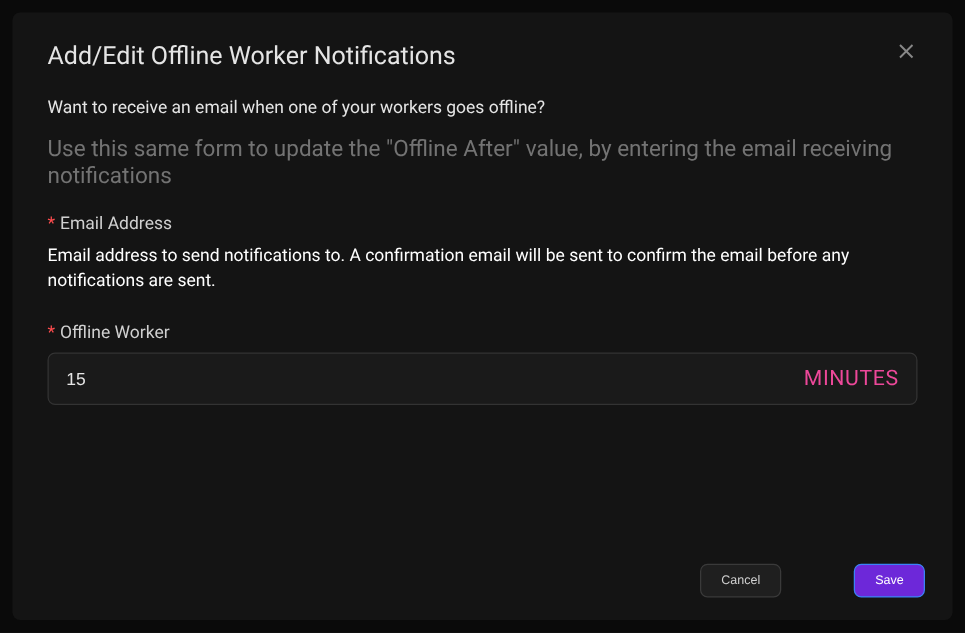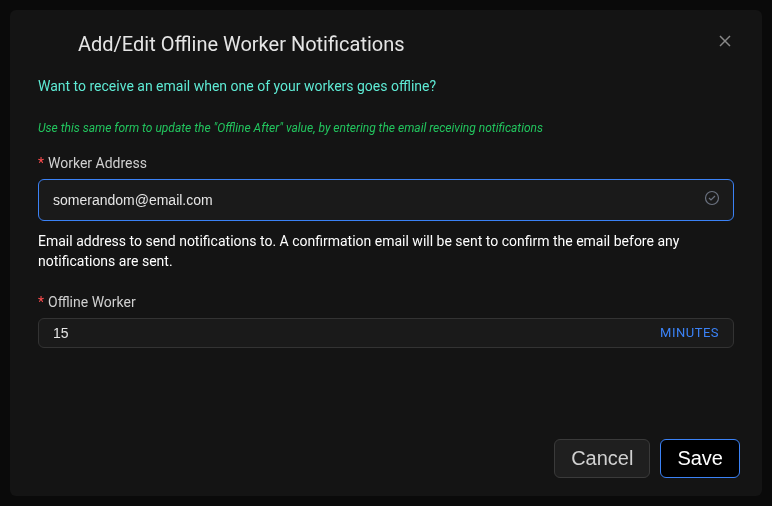--- a/index.html
+++ b/index.html
@@ -24,44 +24,42 @@
       position: relative;
       padding: 22px 28px;
       display: flex;
       flex-direction: column;
     }
     .modal-header {
       display: flex;
       justify-content: space-between;
       align-items: flex-start;
       margin-bottom: 20px;
-      margin-left: 40px;
     }
     .modal-title {
       font-size: 20px;
       font-weight: 400;
       color: #e5e5e5;
     }
     .close-icon {
       color: #888;
       cursor: pointer;
       font-size: 16px;
       line-height: 1;
       padding: 2px;
     }
     .intro-text {
       font-size: 14px;
-      color: #5eead4;
+      color: #e5e5e5;
       line-height: 1.5;
-      margin-bottom: 24px;
+      margin-bottom: 12px;
     }
     .italic-text {
-      font-style: italic;
-      font-size: 12px;
-      color: #22c55e;
+      font-size: 18px;
+      color: #737373;
       margin-bottom: 20px;
     }
     .field-label {
       font-size: 14px;
       color: #d0d0d0;
       margin-bottom: 8px;
     }
     .required-star {
       color: #ff4d4f;
       margin-right: 4px;
@@ -83,36 +81,36 @@
     }
     .text-input-plain {
       width: 100%;
       background: #1a1a1a;
       border: 1px solid #333;
       border-radius: 6px;
       padding: 10px 14px;
       font-size: 14px;
       color: #e5e5e5;
       outline: none;
-      height: 30px;
+      height: 42px;
       display: flex;
       align-items: center;
       justify-content: space-between;
     }
     .text-input-plain input {
       background: transparent;
       border: none;
       outline: none;
       color: #e5e5e5;
       font-size: 14px;
       flex: 1;
     }
     .unit-label {
-      color: #3b82f6;
-      font-size: 13px;
+      color: #ec4899;
+      font-size: 17px;
       letter-spacing: 0.5px;
     }
     .valid-icon {
       position: absolute;
       right: 14px;
       top: 50%;
       transform: translateY(-50%);
       color: #6b7280;
     }
     .helper-text {
@@ -132,33 +130,34 @@
     .footer {
       position: absolute;
       bottom: 18px;
       right: 22px;
       display: flex;
       gap: 10px;
     }
     .btn {
       border-radius: 6px;
       padding: 7px 16px;
-      font-size: 20px;
+      font-size: 10px;
       cursor: pointer;
       border: 1px solid transparent;
     }
     .btn-cancel {
       background: #1f1f1f;
       border: 1px solid #3a3a3a;
       color: #d0d0d0;
     }
     .btn-save {
-      background: #000000;
+      background: #6d28d9;
       color: #fff;
       border: 1px solid #3b82f6;
+      margin-left: 48px;
     }
   </style>
 </head>
 <body>
 
 <div class="modal">
   <div class="modal-header">
     <div class="modal-title">Add/Edit Offline Worker Notifications</div>
     <div class="close-icon">
       <svg width="14" height="14" viewBox="0 0 14 14" fill="none" stroke="currentColor" stroke-width="1.5">
@@ -167,30 +166,21 @@
       </svg>
     </div>
   </div>
 
   <div class="intro-text">
     <span>Want to receive an email when one of your workers goes offline?</span><br>
   </div>
   <div class="italic-text">Use this same form to update the "Offline After" value, by entering the email receiving notifications</div>
 
   <div class="field-label">
-    <span class="required-star">*</span><span>Worker Address</span>
-  </div>
-  <div class="input-wrapper">
-    <input type="text" class="text-input" value="somerandom@email.com" style="">
-    <span class="valid-icon">
-      <svg width="16" height="16" viewBox="0 0 16 16" fill="none" stroke="currentColor" stroke-width="1.2">
-        <circle cx="8" cy="8" r="6.5"></circle>
-        <path d="M5 8 l2 2 l4 -4"></path>
-      </svg>
-    </span>
+    <span class="required-star">*</span><span>Email Address</span>
   </div>
   <div class="helper-text">Email address to send notifications to. A confirmation email will be sent to confirm the email before any notifications are sent.</div>
 
   <div class="field-label">
     <span class="required-star">*</span><span>Offline Worker</span>
   </div>
   <div class="input-wrapper">
     <div class="text-input-plain">
       <input type="text" value="15" style="">
       <span class="unit-label">MINUTES</span>

